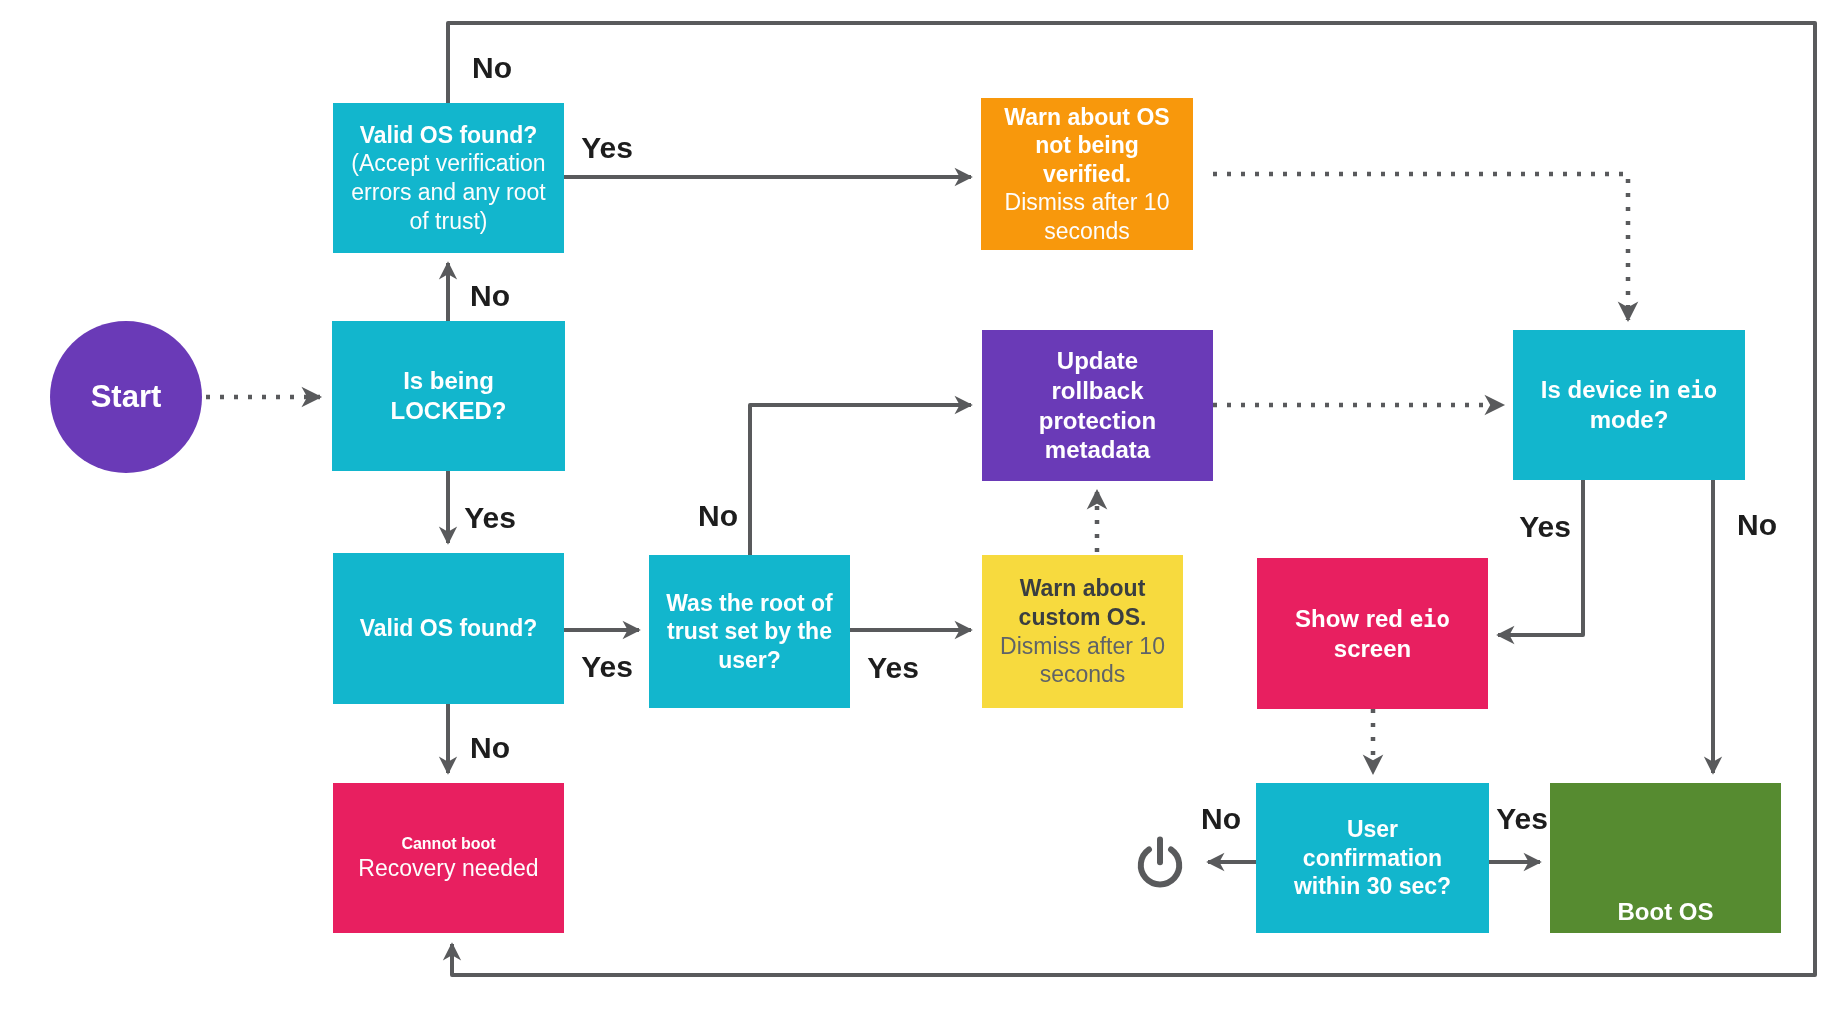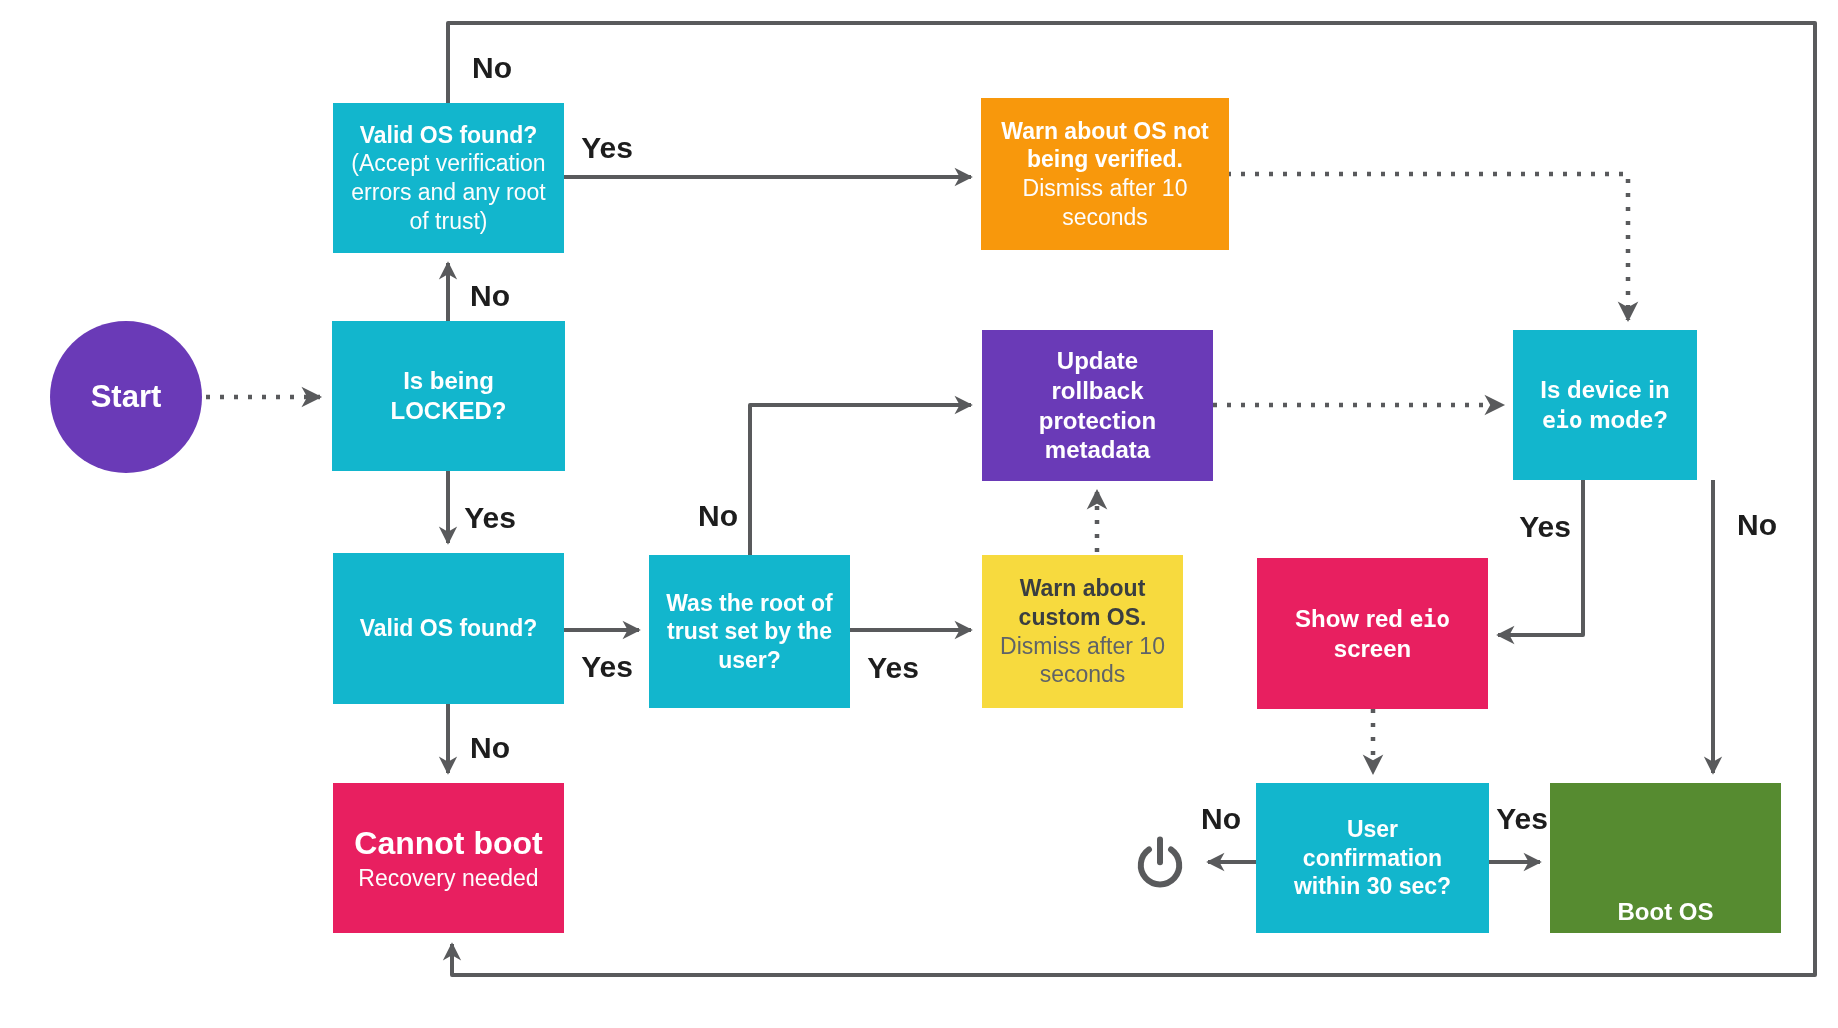--- a/index.html
+++ b/index.html
@@ -67,34 +67,34 @@
 
   <div id="start-node" style="background: rgb(106, 58, 183);">
     <span>Start</span>
   </div>
 
   <div class="node" style="left: 333px; top: 103px; width: 231px; height: 150px; background: rgb(18, 182, 205);">
     <div class="title">Valid OS found?</div>
     <div class="sub">(Accept verification errors and any root of trust)</div>
   </div>
 
-  <div class="node" style="left: 981px; top: 98px; width: 248px; height: 152px; background: rgb(248, 152, 12);">
+  <div class="node" style="left: 981px; top: 98px; width: 212px; height: 152px; background: rgb(248, 152, 12);">
     <div class="title">Warn about OS not being verified.</div>
     <div class="sub">Dismiss after 10 seconds</div>
   </div>
 
   <div class="node" style="left: 332px; top: 321px; width: 233px; height: 150px; background: rgb(18, 182, 205);">
     <div class="title" style="font-size:24px;">Is being LOCKED?</div>
   </div>
 
   <div class="node" style="left: 982px; top: 330px; width: 231px; height: 151px; padding: 6px 46px; background: rgb(106, 58, 183);">
     <div class="title" style="font-size:24px;">Update rollback protection metadata</div>
   </div>
 
-  <div class="node" style="left: 1513px; top: 330px; width: 184px; height: 150px; background: rgb(18, 182, 205);">
+  <div class="node" style="left: 1513px; top: 330px; width: 232px; height: 150px; background: rgb(18, 182, 205);">
     <div class="title" style="font-size:24px;">
       <span>Is device in </span><span class="mono">eio</span><span> mode?</span>
     </div>
   </div>
 
   <div class="node" style="left: 333px; top: 553px; width: 231px; height: 151px; background: rgb(18, 182, 205);">
     <div class="title">Valid OS found?</div>
   </div>
 
   <div class="node" style="left: 649px; top: 555px; width: 201px; height: 153px; background: rgb(18, 182, 205);">
@@ -106,21 +106,21 @@
     <div class="sub">Dismiss after 10 seconds</div>
   </div>
 
   <div class="node" style="left: 1257px; top: 558px; width: 231px; height: 151px; background: rgb(232, 31, 96);">
     <div class="title" style="font-size:24px;">
       <span>Show red </span><span class="mono">eio</span><span> screen</span>
     </div>
   </div>
 
   <div class="node" style="left: 333px; top: 783px; width: 231px; height: 150px; background: rgb(232, 31, 96);">
-    <div class="title" style="font-size:32px;">Cannot boot</div>
+    <div class="title" style="font-size:16px;">Cannot boot</div>
     <div class="sub">Recovery needed</div>
   </div>
 
   <div class="node" style="left: 1256px; top: 783px; width: 233px; height: 150px; padding: 6px 34px; background: rgb(18, 182, 205);">
     <div class="title">User confirmation within 30 sec?</div>
   </div>
 
   <div class="node" style="left: 1550px; top: 783px; width: 231px; height: 150px; background: rgb(86, 139, 48); justify-content: flex-end;">
     <div class="title" style="font-size:24px;">Boot OS</div>
   </div>

